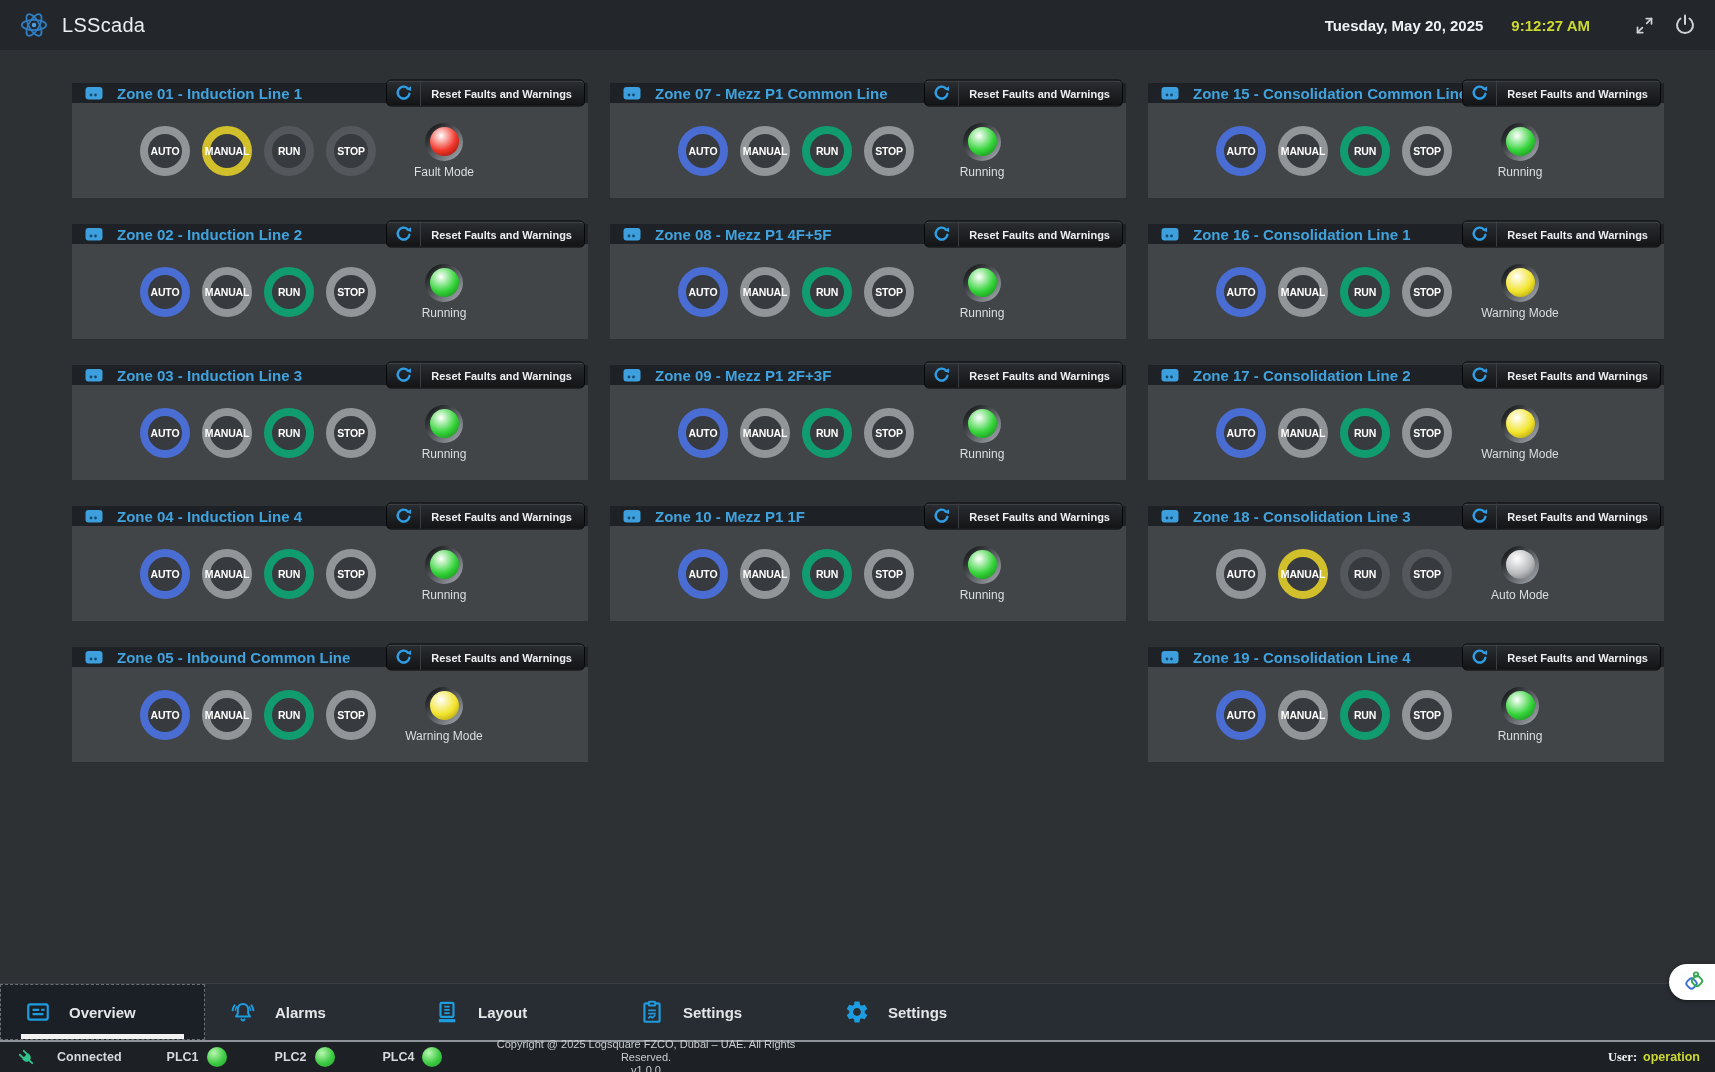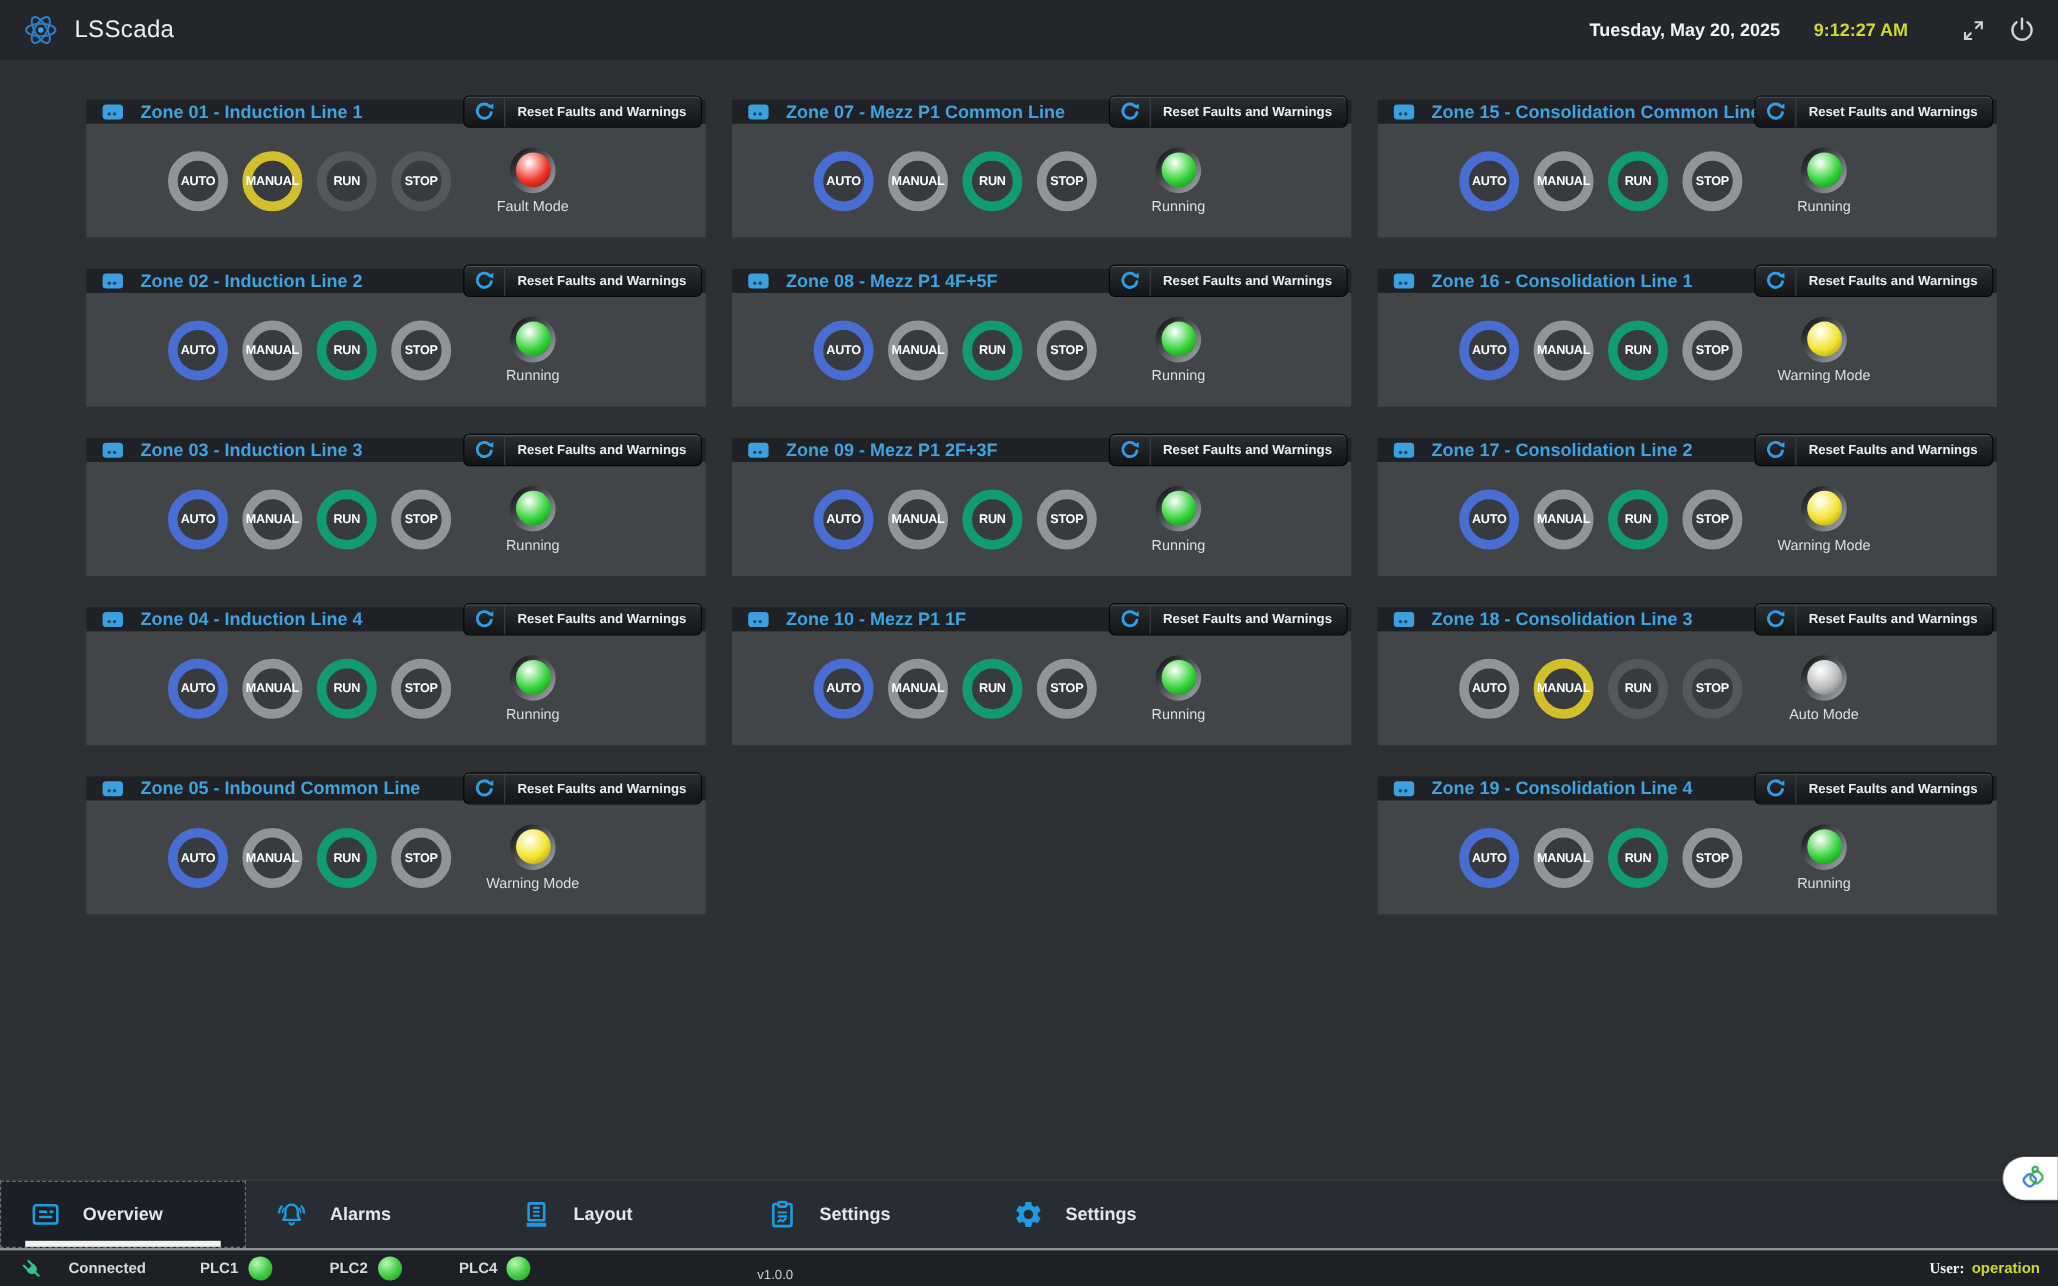--- a/index.html
+++ b/index.html
@@ -645,21 +645,21 @@
       <span class="plc">
         <span>PLC2</span>
         <span class="plc-led"></span>
       </span>
       <span class="plc">
         <span>PLC4</span>
         <span class="plc-led"></span>
       </span>
     </span>
   <span class="copyright-block">
-    <br>
+    <span>Copyright @ 2025 Logsquare FZCO, Dubai – UAE. All Rights Reserved.</span><br>
     <span>v1.0.0</span>
   </span>
   <span class="footer-right">
     <span class="user-label">User:</span>
     <span class="user-value">operation</span>
   </span>
 </footer>
 
 <button class="access-btn">
   <svg viewBox="0 0 26 26" width="26" height="26" fill="none" stroke-width="1.8">

